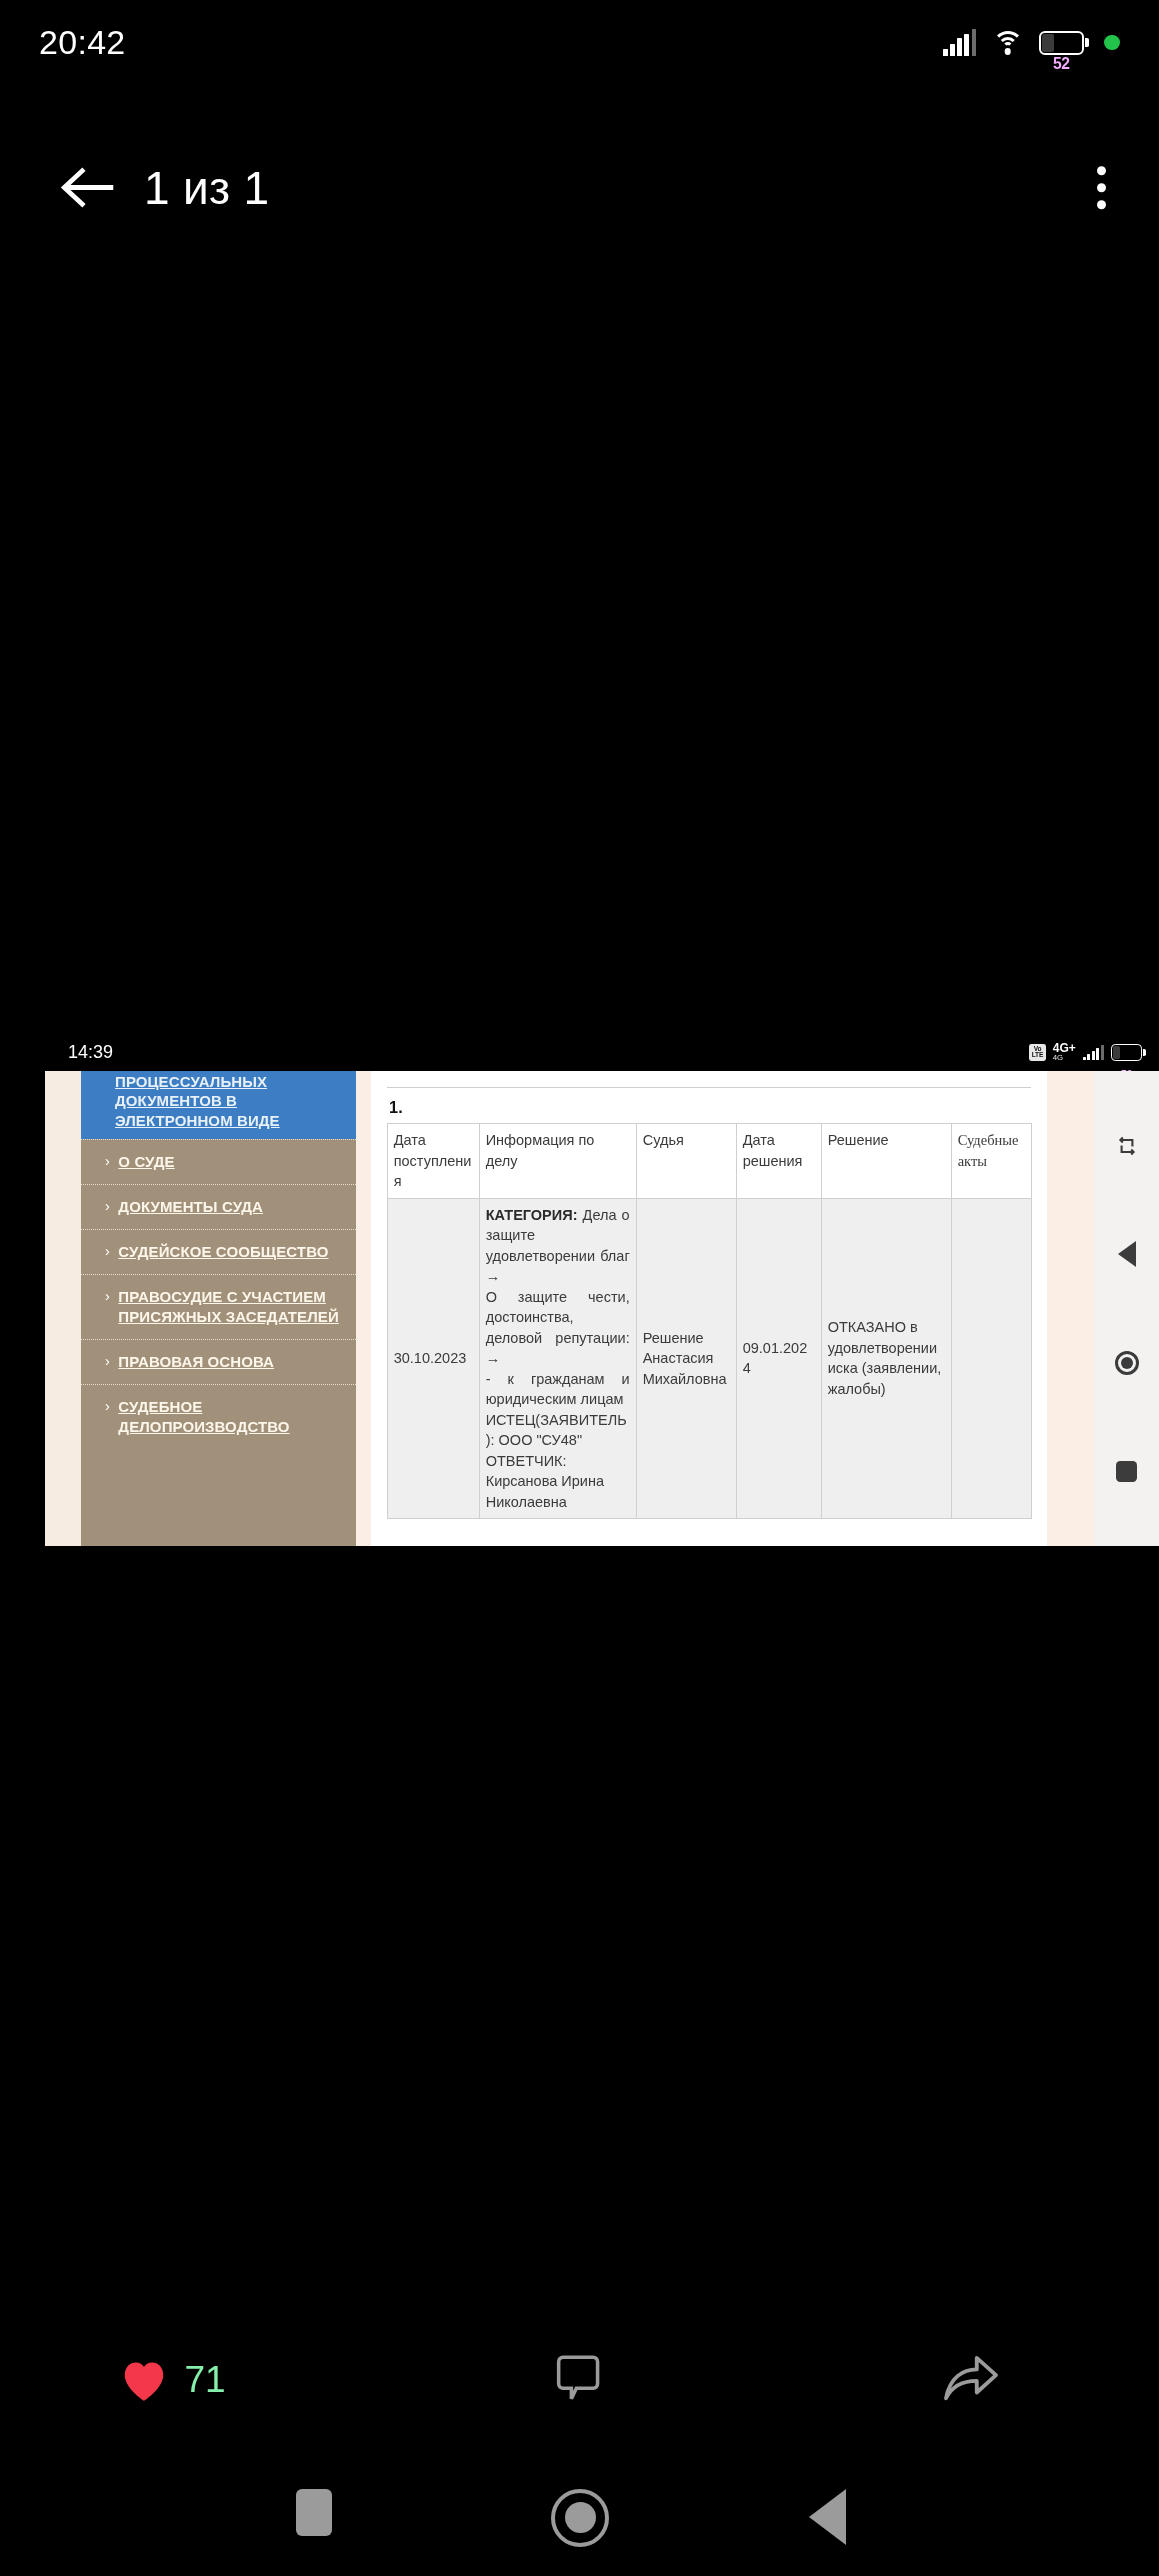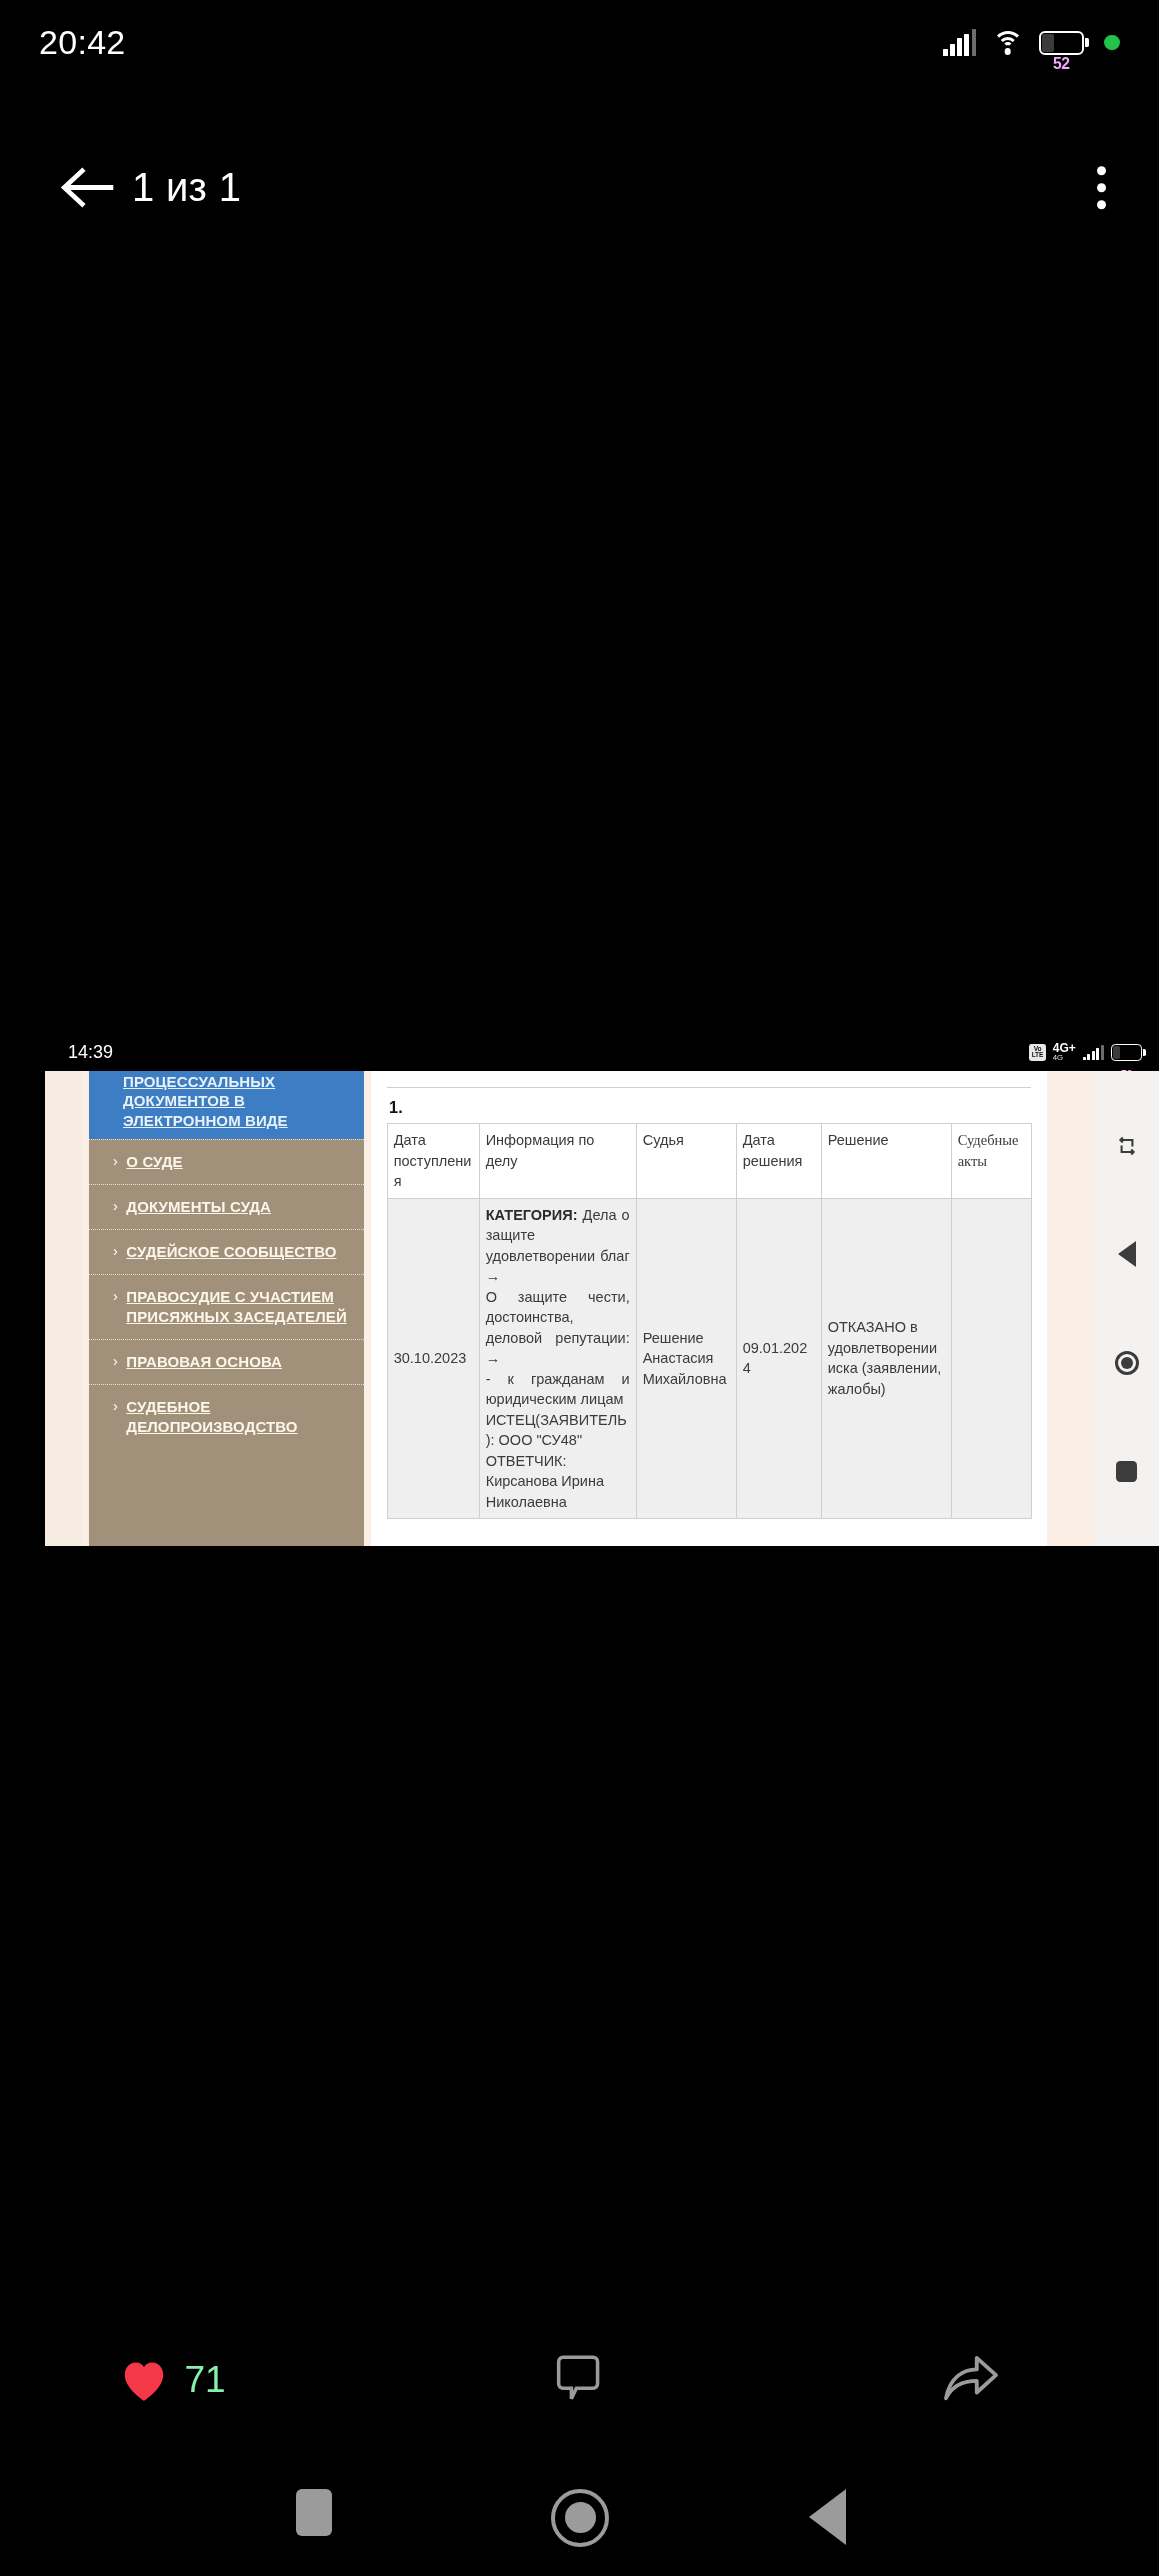--- a/index.html
+++ b/index.html
@@ -68,21 +68,21 @@
   
   #app-header {
     position:absolute; left:0; top:139px; width:1159px; height:97px;
     display:flex; align-items:center;
   }
   #back-arrow {
     width:91px; margin-left:41px; display:flex; align-items:center; justify-content:center;
     cursor:pointer;
   }
   #app-title {
-    color:#fff; font-size:40px; font-weight:400; 
+    color:#fff; font-size:46px; font-weight:400; margin-left:12px;
     letter-spacing:0.3px;
   }
   #overflow-menu {
     position:absolute; right:45px; top:50%; transform:translateY(-50%);
     display:flex; flex-direction:column; gap:7.8px; cursor:pointer;
     padding:8.5px;
   }
   #overflow-menu i { width:9px; height:9px; border-radius:50%; background:#fff; display:block; }
 
   
@@ -119,21 +119,20 @@
 
   
   #page-body {
     position:absolute; left:0; top:37px; width:1114px; height:475px;
     background:#fbeee4;
   }
   #left-rail { position:absolute; left:0; top:0; width:36px; height:100%; background:#f7ece2; }
   #site-sidebar {
     position:absolute; left:36px; top:0; width:275px; height:100%;
     background:#a2917a;
-    margin-left:8px;
   }
   .menu-blue {
     background:#3c7dc3; padding:1.2px 0 8.5px 0;
   }
   .menu-blue a {
     display:block; color:#e9f1f8; font-size:15px; line-height:19.3px;
     font-weight:700; text-decoration:underline; padding:0 8.5px 0 34px;
     letter-spacing:0.1px;
   }
   .menu-item {

